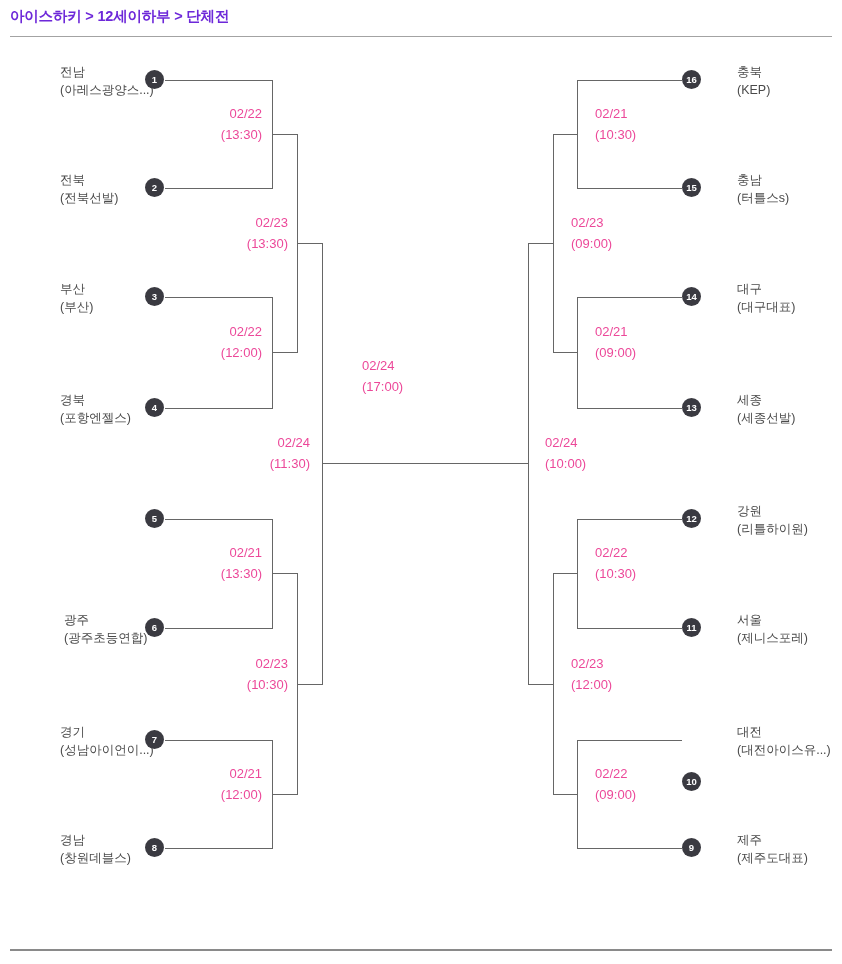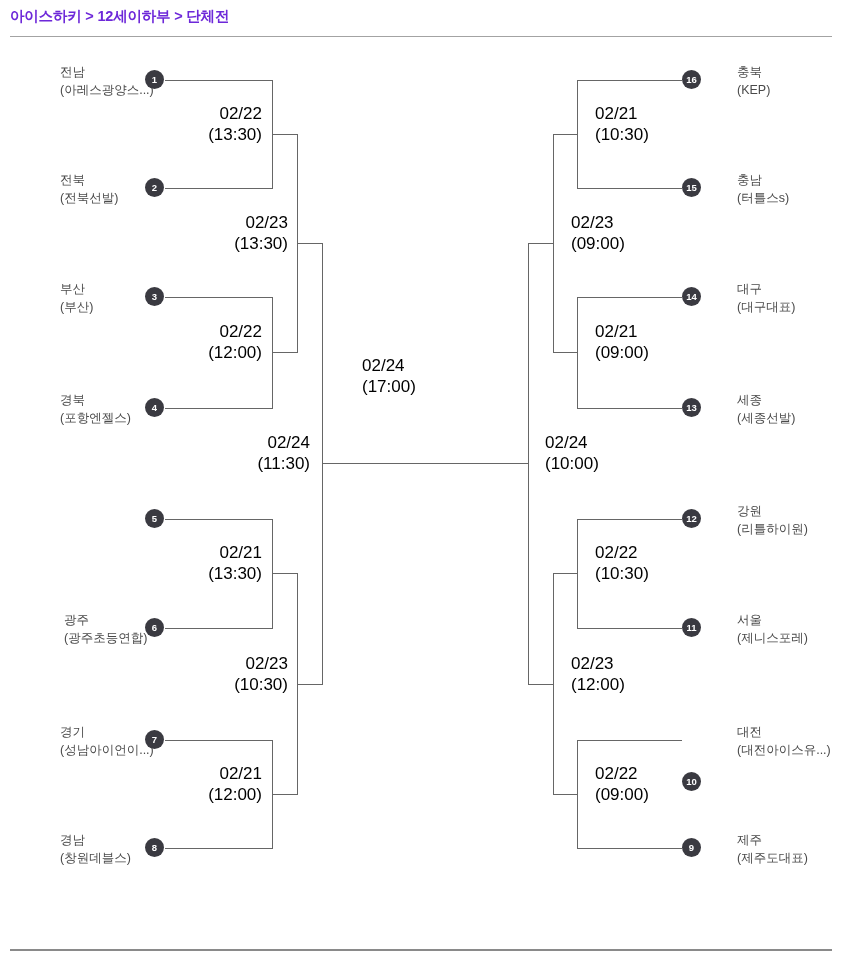--- a/index.html
+++ b/index.html
@@ -19,21 +19,21 @@
     position:absolute;width:120px;color:#4a4a4a;font-size:12.5px;
     line-height:18px;text-align:left;white-space:nowrap;
   }
   .team-label .club{display:block;}
   .seed{
     position:absolute;width:19px;height:19px;border-radius:50%;
     background:#3a3a41;color:#ffffff;font-size:9.5px;font-weight:bold;
     display:flex;align-items:center;justify-content:center;
   }
   .match-label{
-    position:absolute;width:90px;font-size:17px;color:#000000;
+    position:absolute;width:90px;font-size:13px;color:#ec4899;
     line-height:21px;text-align:right;white-space:nowrap;
   }
   .match-label.la{text-align:left;}
   .match-label span{display:block;}
 </style>
 </head>
 <body>
 
 <div class="page">
 

